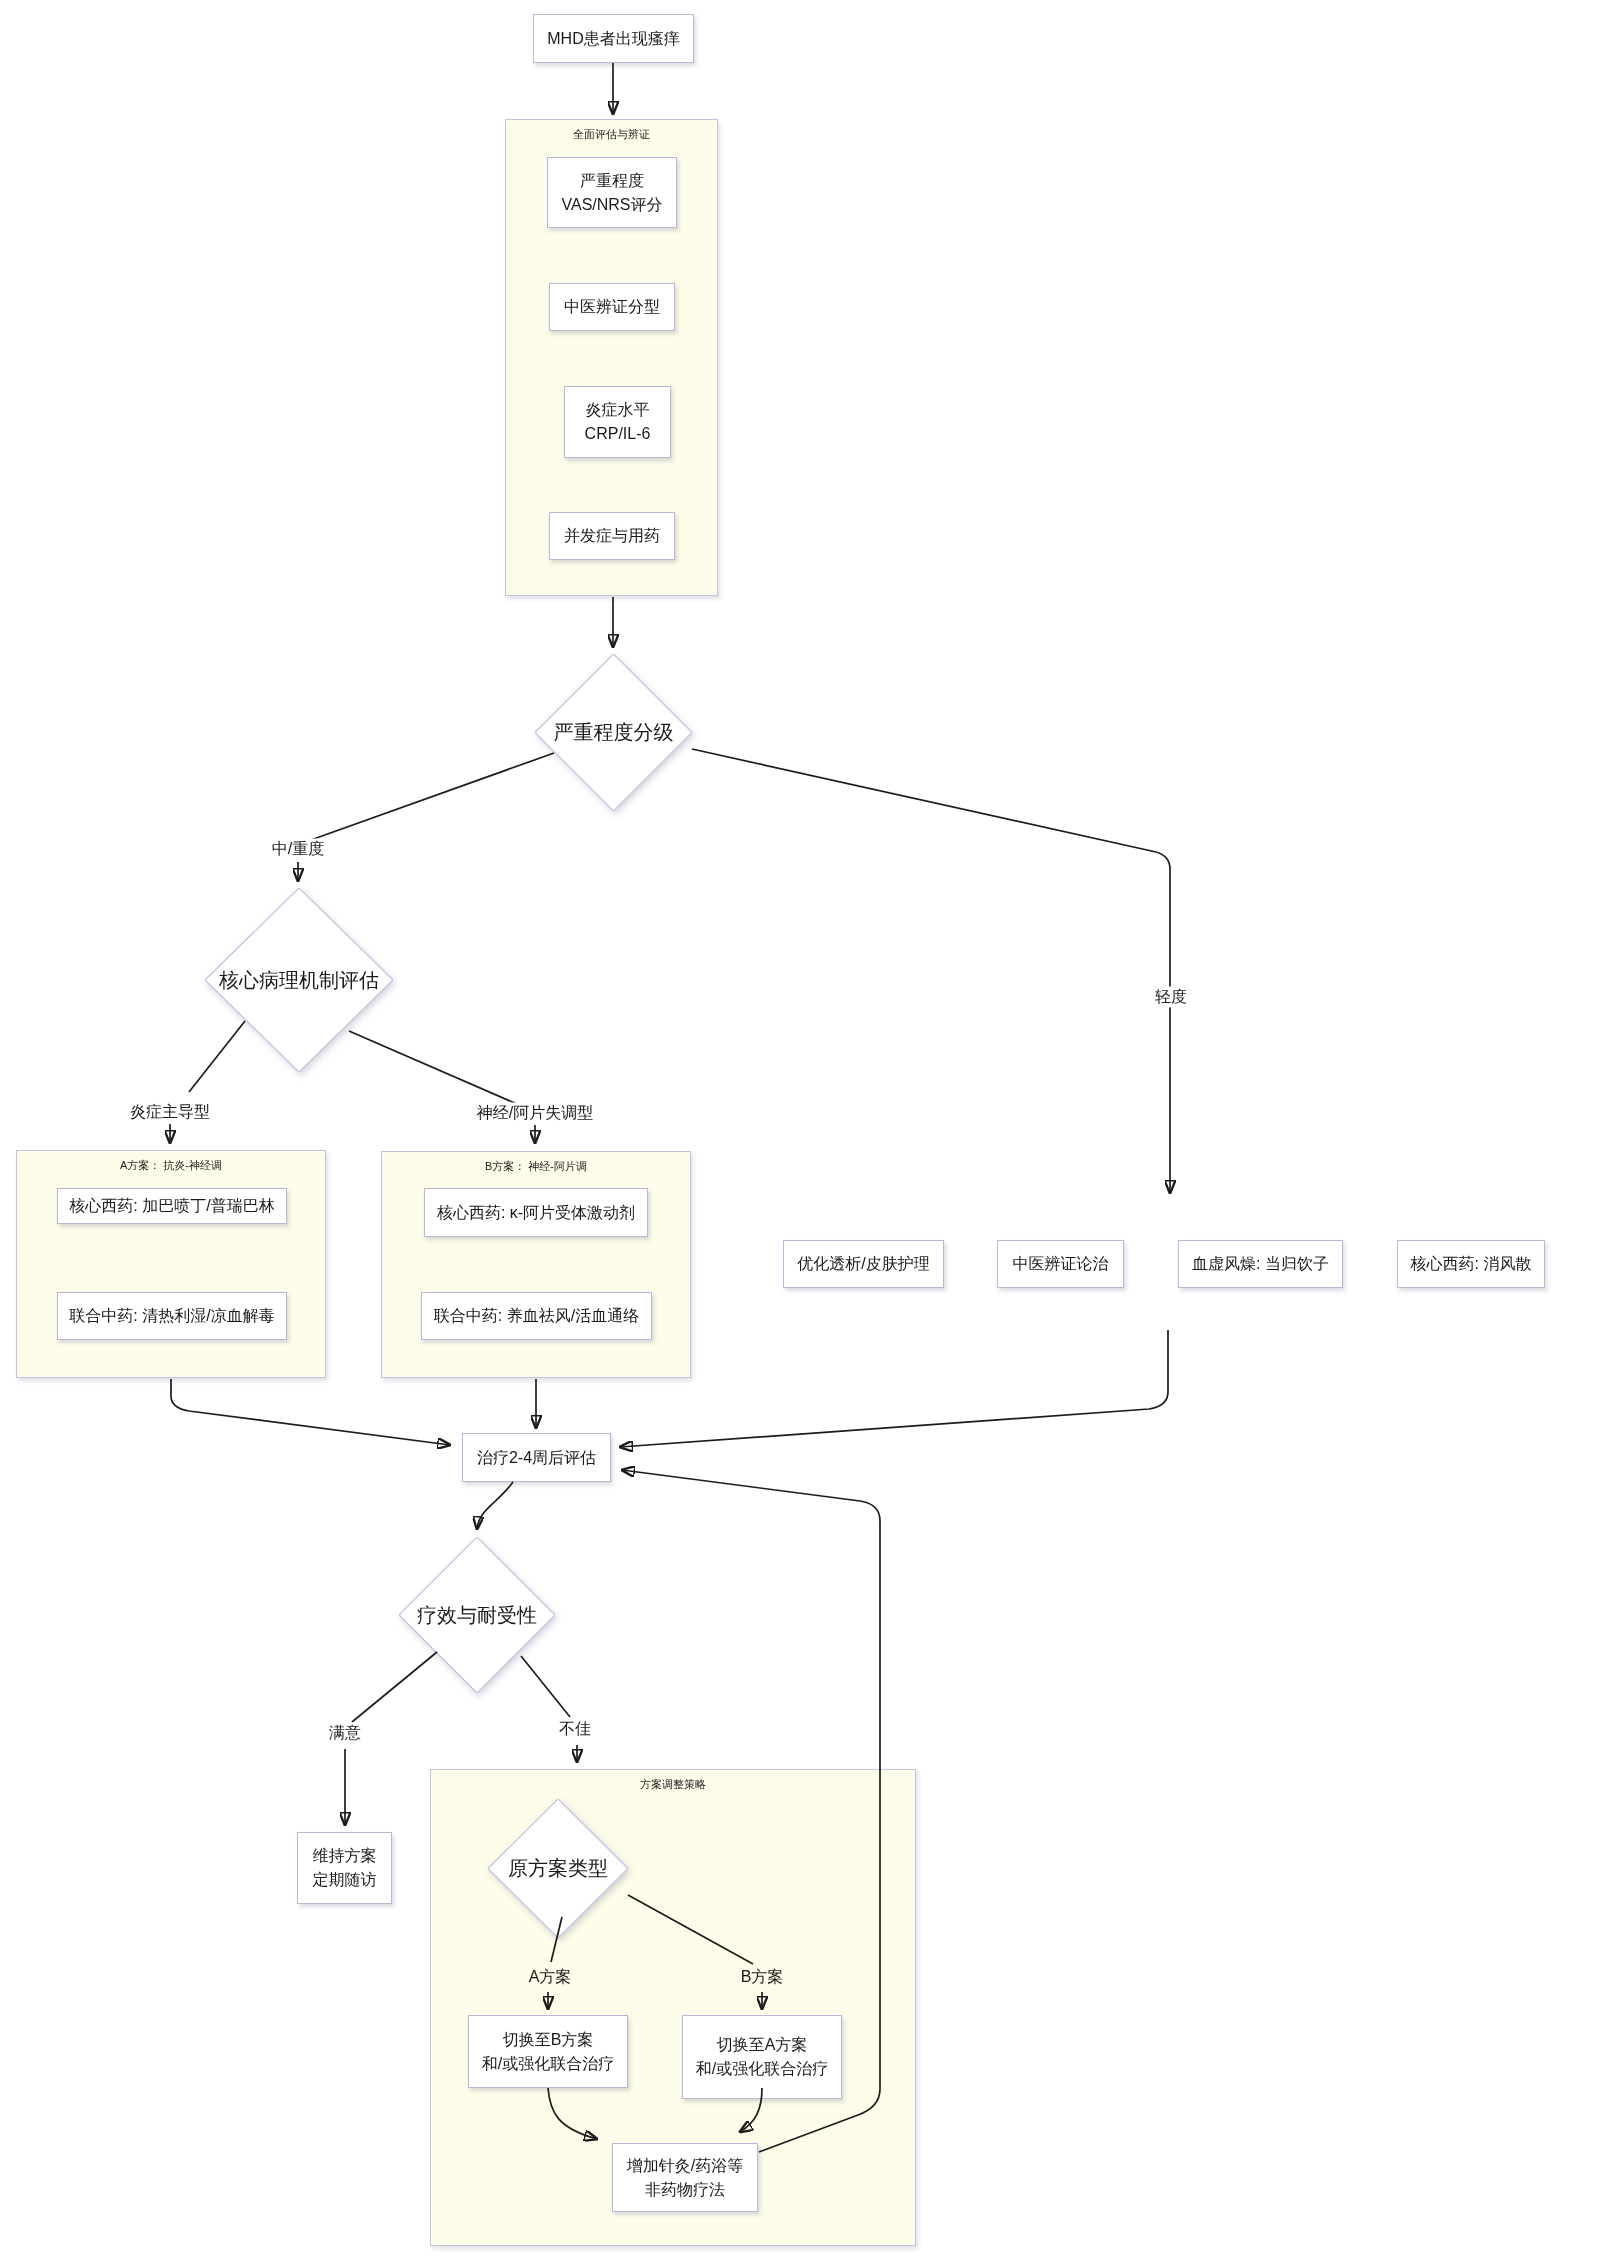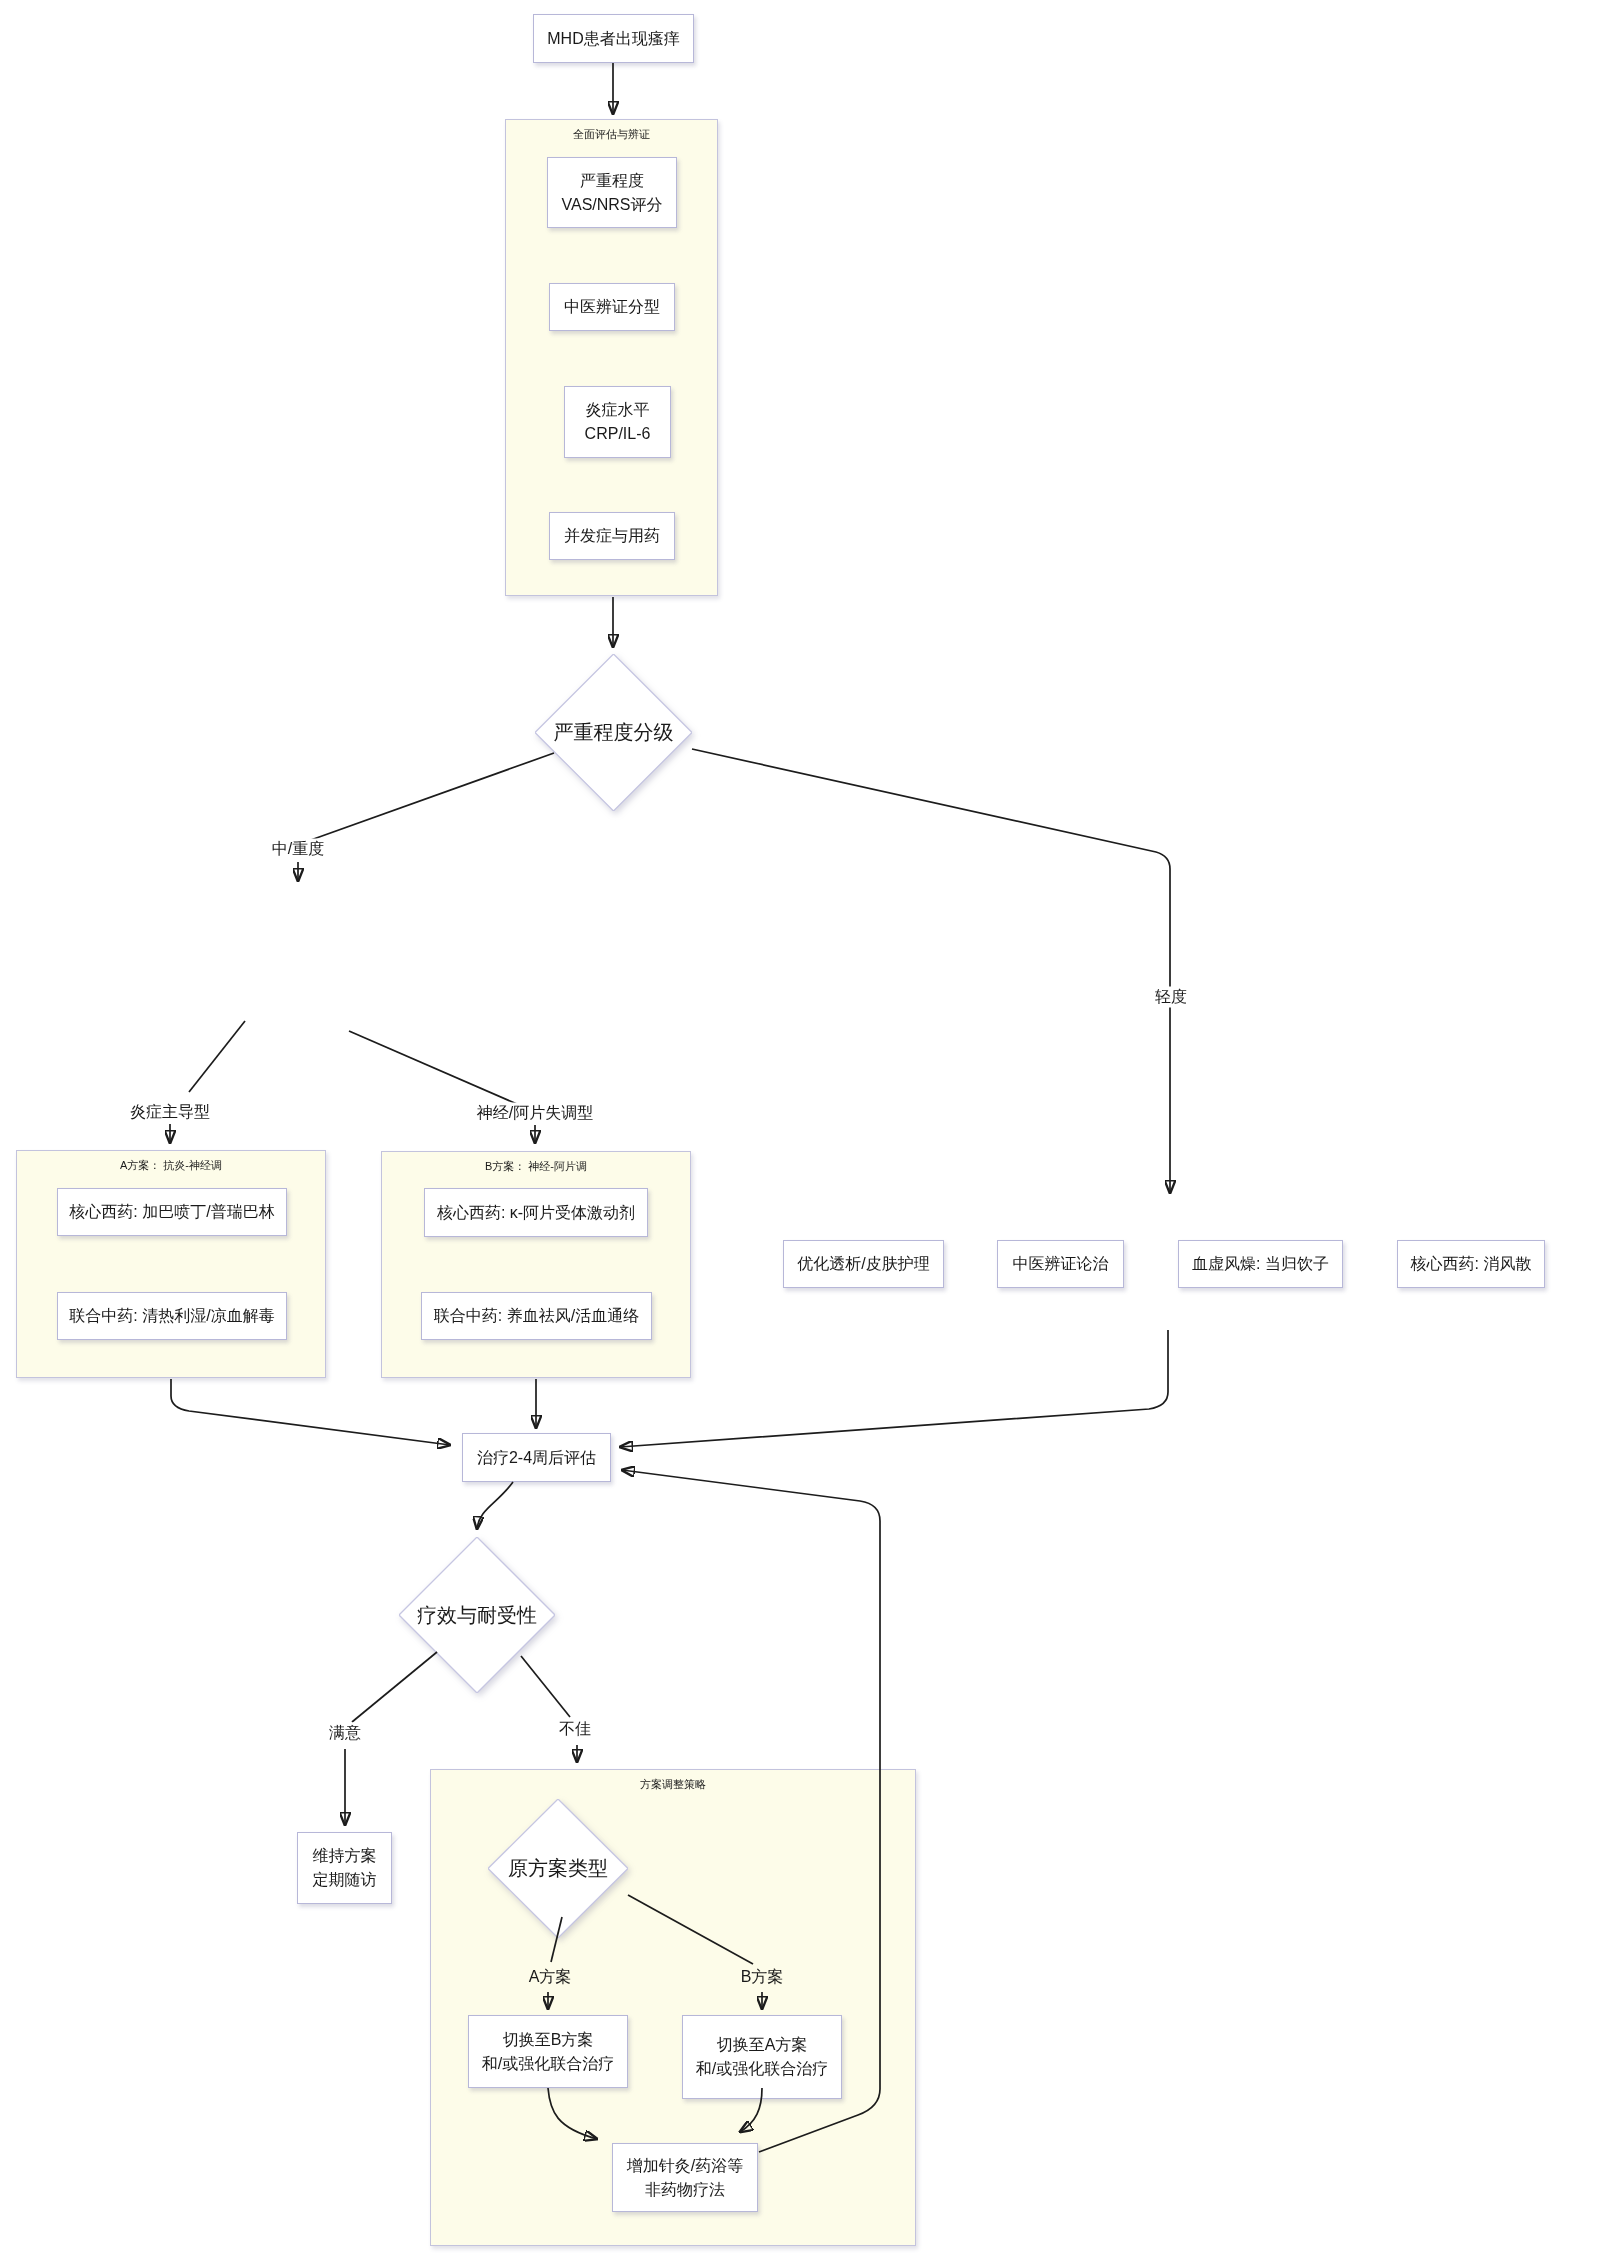--- a/index.html
+++ b/index.html
@@ -66,25 +66,31 @@
     <span>并发症与用药</span>
   </div>
 
   <div class="diamond" style="left:535px;top:654px;width:157px;height:157px;">
     <svg class="dshape" viewBox="0 0 100 100" preserveAspectRatio="none">
       <polygon points="50,0 100,50 50,100 0,50" fill="#ffffff" stroke="#c6c6e2" stroke-width="1.3" vector-effect="non-scaling-stroke"></polygon>
     </svg>
     <span class="dlabel">严重程度分级</span>
   </div>
 
+  <div class="diamond" style="left:205px;top:888px;width:188px;height:184px;">
+    <svg class="dshape" viewBox="0 0 100 100" preserveAspectRatio="none">
+      <polygon points="50,0 100,50 50,100 0,50" fill="#ffffff" stroke="#c6c6e2" stroke-width="1.3" vector-effect="non-scaling-stroke"></polygon>
+    </svg>
+    <span class="dlabel">核心病理机制评估</span>
+  </div>
 
   <div class="container" style="left:16px;top:1150px;width:310px;height:228px;">
     <span class="ctitle">A方案：  抗炎-神经调</span>
   </div>
-  <div class="node" style="left:57px;top:1188px;width:230px;height:48px;">
+  <div class="node" style="left:57px;top:1188px;width:230px;height:36px;">
     <span>核心西药: 加巴喷丁/普瑞巴林</span>
   </div>
   <div class="node" style="left:57px;top:1292px;width:230px;height:48px;">
     <span>联合中药: 清热利湿/凉血解毒</span>
   </div>
 
   <div class="container" style="left:381px;top:1151px;width:310px;height:227px;">
     <span class="ctitle">B方案：  神经-阿片调</span>
   </div>
   <div class="node" style="left:424px;top:1188px;width:224px;height:49px;">

